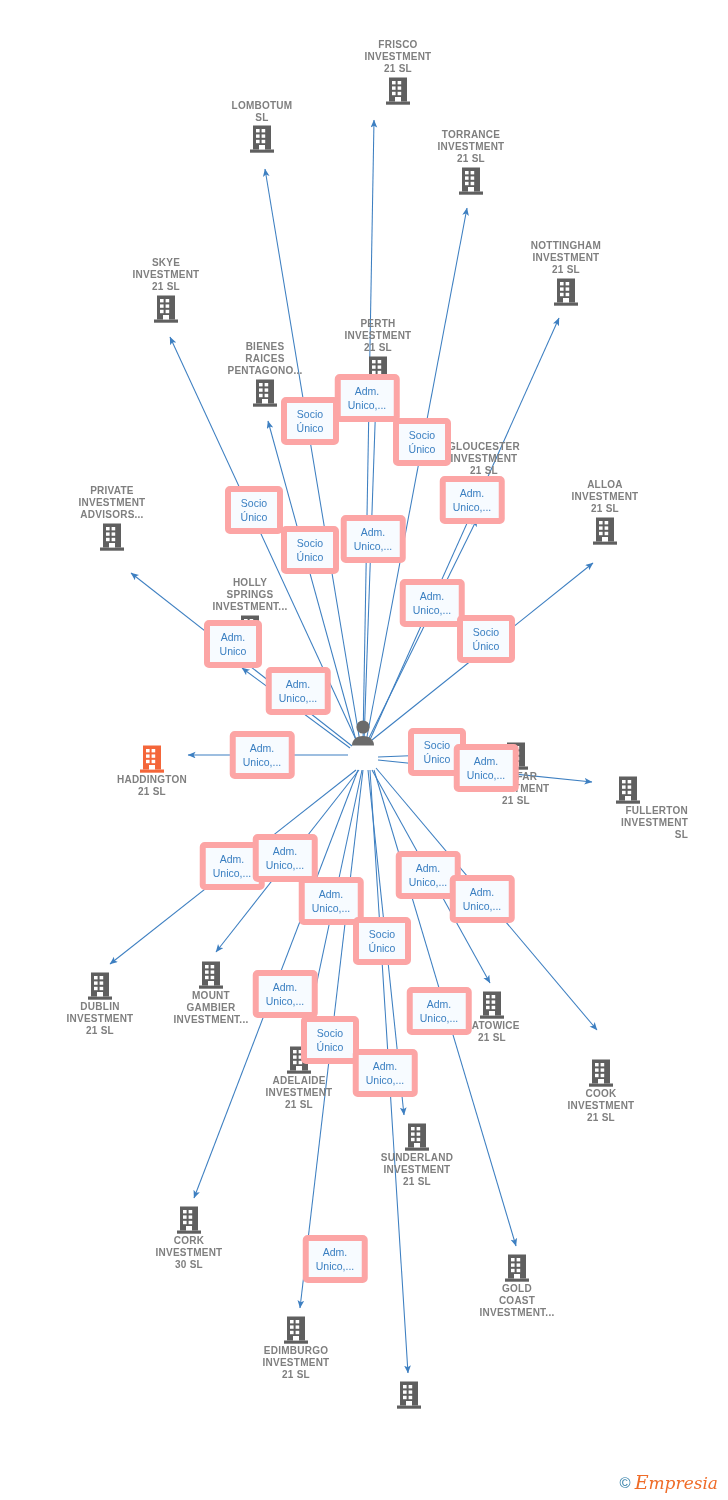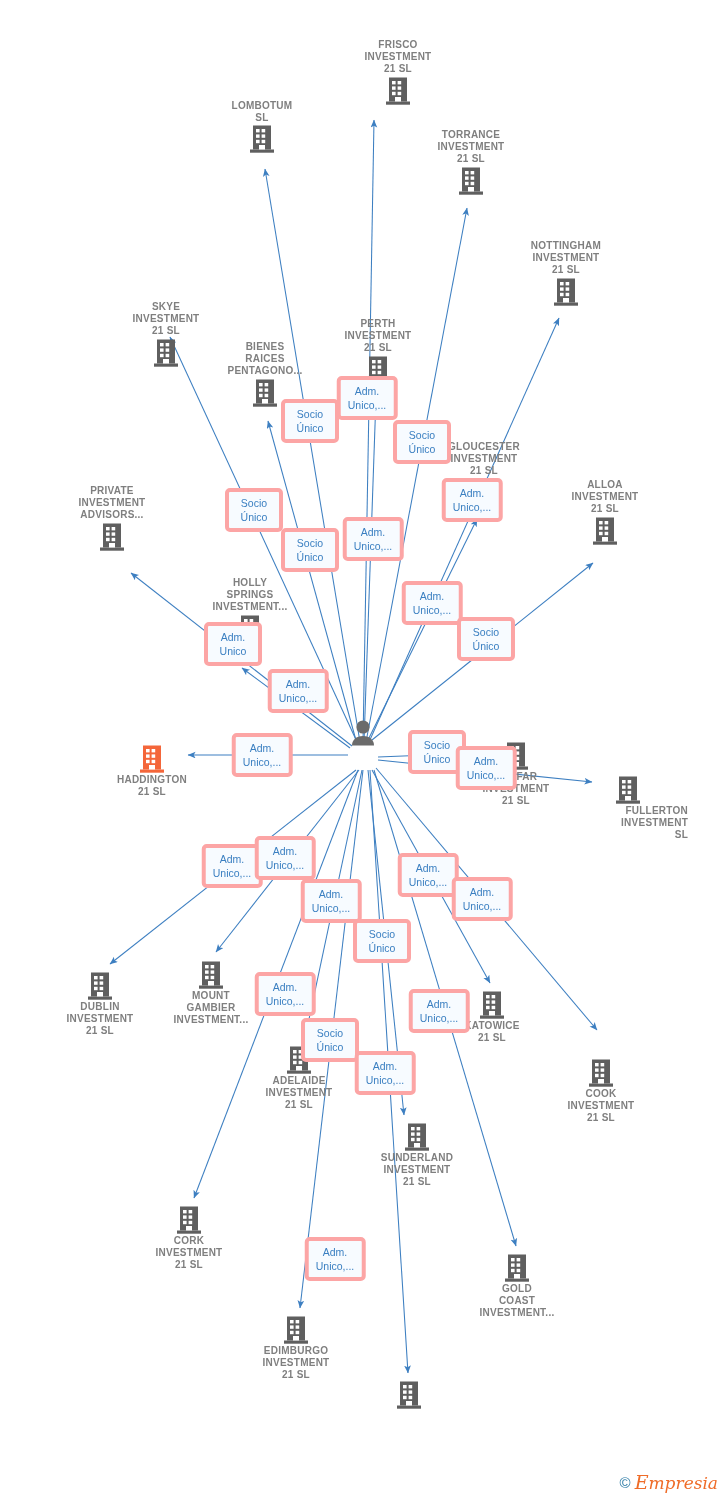--- a/index.html
+++ b/index.html
@@ -17,21 +17,21 @@
     color:#7f7f7f;font-size:10px;line-height:12.2px;font-weight:bold;
     letter-spacing:.25px;white-space:pre-line;
   }
   .node .glyph{display:block;margin:0 auto;}
   .node.below .caption{margin-top:1px;}
   .node.above .caption{margin-bottom:1px;}
 
   
   .chip{
     position:absolute;transform:translate(-50%,-50%);
-    background:#f7fbff;border:4px solid #fca5a5;border-radius:5px;
+    background:#f7fbff;border:6px solid #fca5a5;border-radius:5px;
     color:#3a7fc1;font-size:10.5px;line-height:14px;
     padding:4px 7px;white-space:pre-line;text-align:center;
     box-sizing:border-box;
   }
   .chip.wide{min-width:58px;}
 
   
   .person-label{
     position:absolute;transform:translate(-50%,0);width:110px;text-align:center;
     color:#777777;font-size:12.5px;line-height:15.5px;white-space:pre-line;
@@ -145,21 +145,21 @@
           <rect x="1" y="25.5" width="24" height="3.2" fill="#5f5f5f"></rect>
           <rect x="7" y="5" width="3.6" height="3.4" fill="#fff"></rect>
           <rect x="12.6" y="5" width="3.6" height="3.4" fill="#fff"></rect>
           <rect x="7" y="10.4" width="3.6" height="3.4" fill="#fff"></rect>
           <rect x="12.6" y="10.4" width="3.6" height="3.4" fill="#fff"></rect>
           <rect x="7" y="15.8" width="3.6" height="3.4" fill="#fff"></rect>
           <rect x="12.6" y="15.8" width="3.6" height="3.4" fill="#fff"></rect>
           <rect x="10" y="21" width="6" height="4.5" fill="#fff"></rect>
         </svg>
       </div>
-      <div class="node below" style="left: 166px; top: 256px; margin-top: 44px;">
+      <div class="node below" style="left: 166px; top: 256px;">
         <div class="caption">SKYE
 INVESTMENT
 21  SL</div>
         <svg class="glyph" width="26" height="30" viewBox="0 0 26 30">
           <rect x="4" y="1.5" width="18" height="24" fill="#5f5f5f"></rect>
           <rect x="1" y="25.5" width="24" height="3.2" fill="#5f5f5f"></rect>
           <rect x="7" y="5" width="3.6" height="3.4" fill="#fff"></rect>
           <rect x="12.6" y="5" width="3.6" height="3.4" fill="#fff"></rect>
           <rect x="7" y="10.4" width="3.6" height="3.4" fill="#fff"></rect>
           <rect x="12.6" y="10.4" width="3.6" height="3.4" fill="#fff"></rect>
@@ -413,21 +413,21 @@
           <rect x="7" y="5" width="3.6" height="3.4" fill="#fff"></rect>
           <rect x="12.6" y="5" width="3.6" height="3.4" fill="#fff"></rect>
           <rect x="7" y="10.4" width="3.6" height="3.4" fill="#fff"></rect>
           <rect x="12.6" y="10.4" width="3.6" height="3.4" fill="#fff"></rect>
           <rect x="7" y="15.8" width="3.6" height="3.4" fill="#fff"></rect>
           <rect x="12.6" y="15.8" width="3.6" height="3.4" fill="#fff"></rect>
           <rect x="10" y="21" width="6" height="4.5" fill="#fff"></rect>
         </svg>
         <div class="caption">CORK
 INVESTMENT
-21  SL</div>
+30  SL</div>
       </div>
       <div class="node above" style="left: 517px; top: 1253px;">
         <svg class="glyph" width="26" height="30" viewBox="0 0 26 30">
           <rect x="4" y="1.5" width="18" height="24" fill="#5f5f5f"></rect>
           <rect x="1" y="25.5" width="24" height="3.2" fill="#5f5f5f"></rect>
           <rect x="7" y="5" width="3.6" height="3.4" fill="#fff"></rect>
           <rect x="12.6" y="5" width="3.6" height="3.4" fill="#fff"></rect>
           <rect x="7" y="10.4" width="3.6" height="3.4" fill="#fff"></rect>
           <rect x="12.6" y="10.4" width="3.6" height="3.4" fill="#fff"></rect>
           <rect x="7" y="15.8" width="3.6" height="3.4" fill="#fff"></rect>

